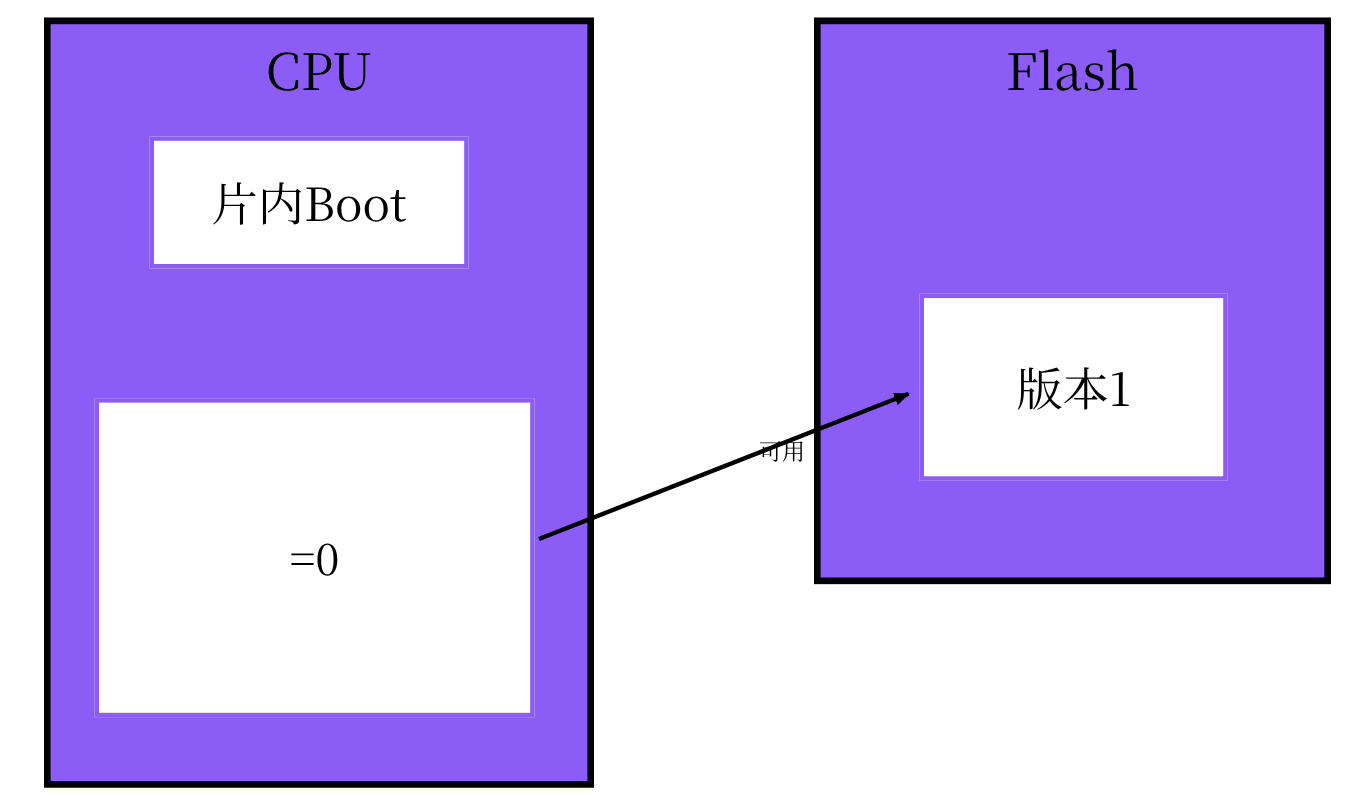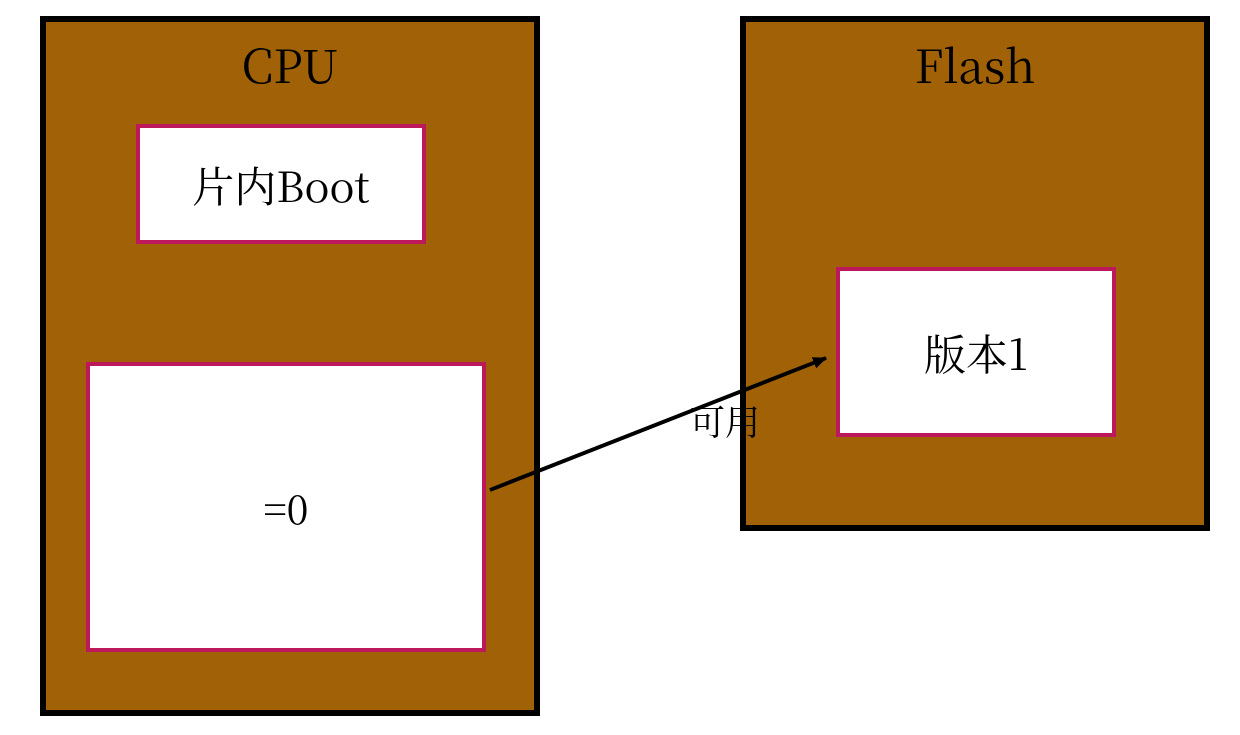--- a/index.html
+++ b/index.html
@@ -12,25 +12,25 @@
   }
   .canvas {
     position: relative;
     width: 1240px;
     height: 735px;
   }
   .box {
     position: absolute;
     border: 6px solid #000;
     box-sizing: border-box;
-    background: #a16207;
+    background: #8b5cf6;
   }
   .inner-box {
     position: absolute;
-    border: 4px solid #be185d;
+    border: 4px solid #8b5cf6;
     box-sizing: border-box;
     background: #fff;
     display: flex;
     align-items: center;
     justify-content: center;
     text-align: center;
   }
   .title {
     position: absolute;
     width: 100%;
@@ -45,21 +45,21 @@
   .efuse-text {
     font-size: 40px;
     line-height: 1.35;
   }
   .version-text {
     font-size: 42px;
     line-height: 1.35;
   }
   .arrow-label {
     position: absolute;
-    font-size: 35px;
+    font-size: 21px;
   }
   svg.arrow {
     position: absolute;
     overflow: visible;
   }
 </style>
 </head>
 <body>
 
 <div class="canvas">

